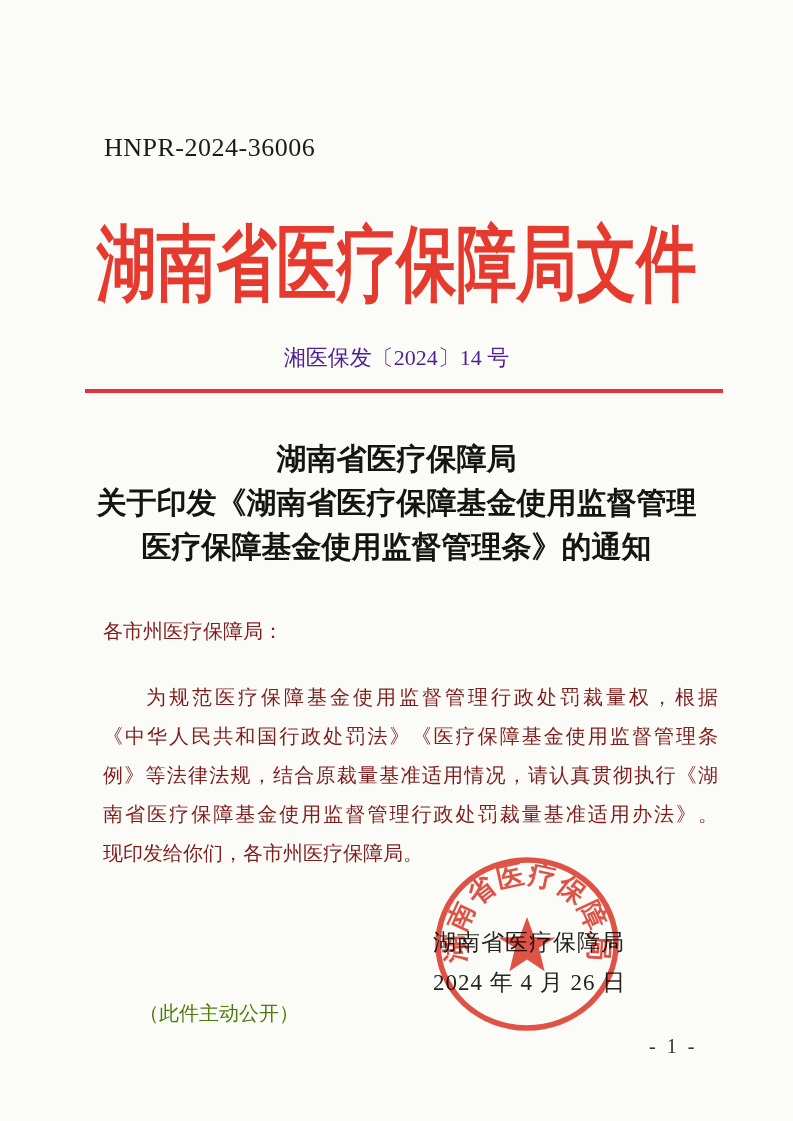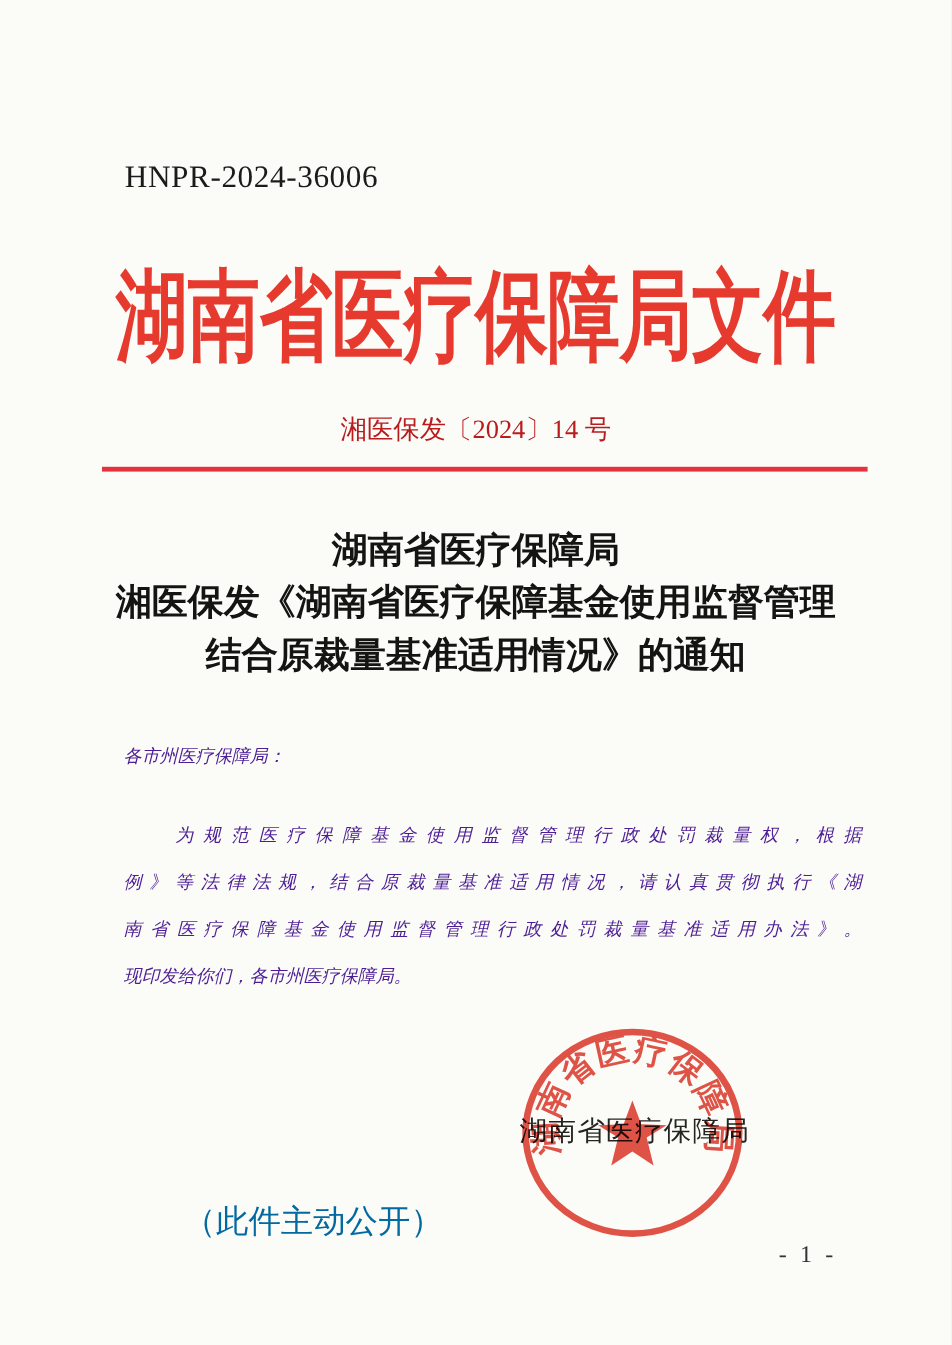--- a/index.html
+++ b/index.html
@@ -18,56 +18,56 @@
     white-space:nowrap;
   }
   .masthead {
     position:absolute; left:0; top:209px; width:100%;
     text-align:center; white-space:nowrap;
     font-size:60px; font-weight:bold; color:#e63a2f;
     transform:scaleY(1.38); transform-origin:center top;
   }
   .doc-number {
     position:absolute; left:0; top:343px; width:100%;
-    text-align:center; font-size:22px; color:#b91c1c;
+    text-align:center; font-size:22px; color:#4c1d95;
     white-space:nowrap;
   }
   .red-rule {
     position:absolute; left:85px; top:389px;
     width:638px; height:4px; background:#e6323e;
   }
   .notice-title {
     position:absolute; left:0; top:437px; width:100%;
     text-align:center; font-weight:bold; color:#141412;
     font-size:30px; line-height:44px; white-space:nowrap;
   }
   .body-block {
     position:absolute; left:103px; top:612px; width:615px;
-    font-size:15px; line-height:39px; color:#4c1d95;font-style:italic;
+    font-size:20px; line-height:39px; color:#7f1d1d;
   }
   .body-line { white-space:nowrap; }
   .body-line.j { white-space:normal; text-align:justify; text-align-last:justify; }
   .indent { text-indent:43px;margin-top:27px; }
   .sign-issuer {
     position:absolute; left:433px; top:927px;
     font-size:23px; color:#242420; white-space:nowrap; letter-spacing:1px;
   }
   .sign-date {
     position:absolute; left:433px; top:967px;
     font-size:23px; color:#242420; white-space:nowrap; letter-spacing:1px;
   }
   .seal-svg {
     position:absolute; left:429px; top:851px;
     width:196px; height:186px;
     mix-blend-mode:multiply; opacity:0.92;
     pointer-events:none;
   }
   .footer-note {
-    position:absolute; left:153px; top:1000px;
-    font-size:27px; color:#0369a1; white-space:nowrap;
+    position:absolute; left:139px; top:1000px;
+    font-size:20px; color:#4d7c0f; white-space:nowrap;
   }
   .page-num {
     position:absolute; left:649px; top:1035px;
     font-size:20px; letter-spacing:3px; color:#333331; white-space:nowrap;
   }
 </style>
 </head>
 <body>
 
 <div class="page">
@@ -75,33 +75,35 @@
   <div class="doc-ref">HNPR-2024-36006</div>
 
   <div class="masthead">湖南省医疗保障局文件</div>
 
   <div class="doc-number">湘医保发〔2024〕14 号</div>
 
   <div class="red-rule"></div>
 
   <div class="notice-title">
     <div>湖南省医疗保障局</div>
-    <div>湘医保发《湖南省医疗保障基金使用监督管理</div>
-    <div>结合原裁量基准适用情况》的通知</div>
+    <div>关于印发《湖南省医疗保障基金使用监督管理</div>
+    <div>医疗保障基金使用监督管理条》的通知</div>
   </div>
 
   <div class="body-block">
     <div class="body-line">各市州医疗保障局：</div>
     <div class="body-line j indent">为规范医疗保障基金使用监督管理行政处罚裁量权，根据</div>
+    <div class="body-line j">《中华人民共和国行政处罚法》《医疗保障基金使用监督管理条</div>
     <div class="body-line j">例》等法律法规，结合原裁量基准适用情况，请认真贯彻执行《湖</div>
     <div class="body-line j">南省医疗保障基金使用监督管理行政处罚裁量基准适用办法》。</div>
     <div class="body-line">现印发给你们，各市州医疗保障局。</div>
   </div>
 
   <div class="sign-issuer">湖南省医疗保障局</div>
+  <div class="sign-date">2024 年 4 月 26 日</div>
 
   <svg class="seal-svg" viewBox="0 0 196 186" xmlns="http://www.w3.org/2000/svg">
     <defs>
       <path id="sealArc" d="M 38.8 113.5 A 63 60 0 1 1 157.2 113.5" fill="none"></path>
     </defs>
     <ellipse cx="98" cy="93" rx="89" ry="84" fill="none" stroke="#e14438" stroke-width="5.5"></ellipse>
     <polygon fill="#e14438" points="98,66 105.35,85.89 126.53,86.73 109.89,96.86 115.63,120.27 98,108.5 80.37,120.27 86.11,96.86 69.47,86.73 90.65,85.89"></polygon>
     <text font-size="27" font-weight="bold" fill="#e14438" letter-spacing="1.5" font-family="Liberation Serif, DejaVu Serif, serif">
       <textPath href="#sealArc" startOffset="50%" text-anchor="middle">湖南省医疗保障局</textPath>
     </text>

